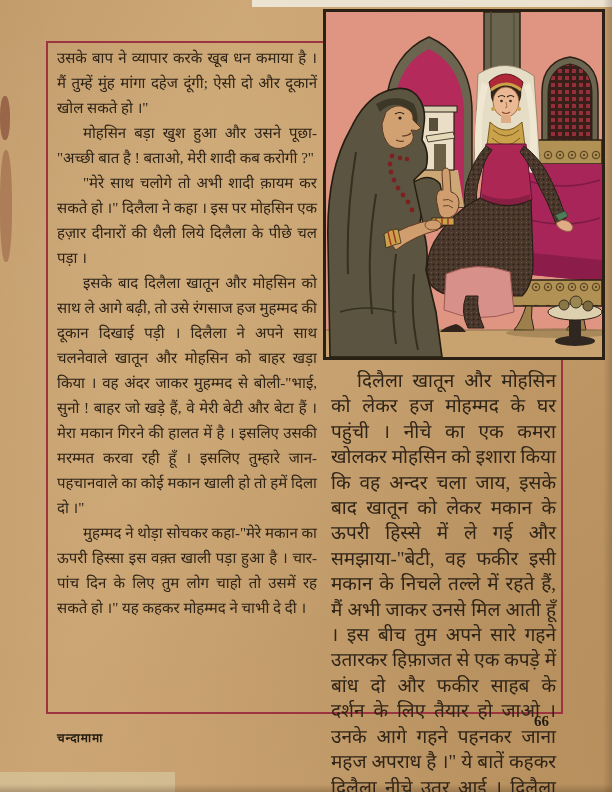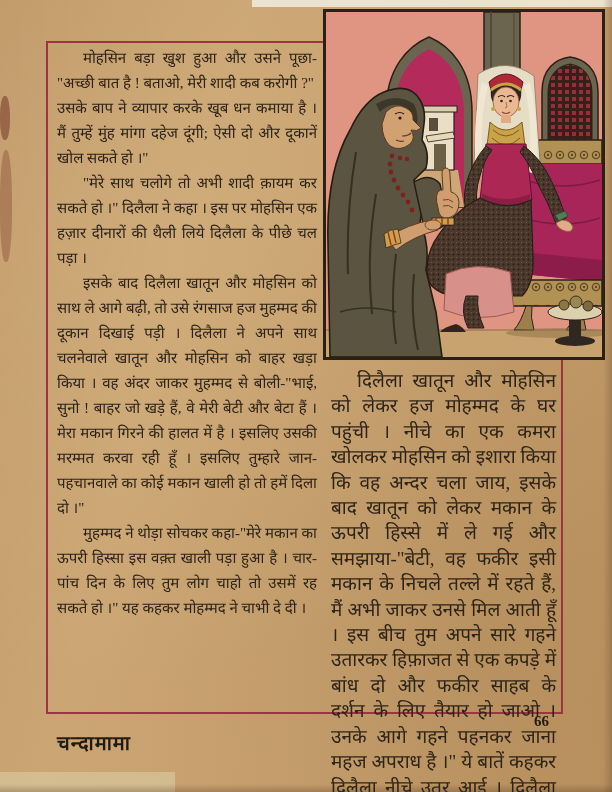--- a/index.html
+++ b/index.html
@@ -30,21 +30,21 @@
     font-size:19px;line-height:25.4px;color:#2e2317;text-align:justify;
   }
   .para{margin:0;}
   .para.indent{text-indent:26px;}
   .illustration{
     position:absolute;left:323px;top:9px;width:282px;height:351px;
     box-sizing:border-box;border:3px solid #2a2014;background:#e09583;
   }
   .illustration svg{display:block;width:100%;height:100%;}
   .footer-name{
-    position:absolute;left:57px;top:729px;font-size:20px;font-weight:bold;
+    position:absolute;left:57px;top:729px;font-size:12px;font-weight:bold;
     color:#241b10;letter-spacing:1px;
   }
   .footer-page{
     position:absolute;left:534px;top:713px;font-size:15px;font-weight:bold;color:#241b10;
   }
   
   .scan-top{position:absolute;left:252px;top:0;width:360px;height:7px;background:#efe9da;opacity:.9;}
   .scan-mark1{position:absolute;left:0;top:96px;width:10px;height:44px;background:#6e2b22;opacity:.5;border-radius:45%;}
   .scan-mark2{position:absolute;left:0;top:150px;width:12px;height:112px;background:#7a3a28;opacity:.35;border-radius:45%;}
   .scan-bottom{position:absolute;left:0;top:772px;width:175px;height:20px;background:#d9c9a2;opacity:.65;}
@@ -54,22 +54,22 @@
     background:linear-gradient(to top,rgba(60,40,20,.25),rgba(60,40,20,0));}
 </style>
 </head>
 <body>
 
 <div class="page">
 
   <div class="frame"></div>
 
   <div class="col-left">
+    <p class="para">उसके बाप ने व्यापार करके खूब धन कमाया है । मैं तुम्हें मुंह मांगा दहेज दूंगी; ऐसी दो और दूकानें खोल सकते हो ।"</p>
     <p class="para indent">मोहसिन बड़ा खुश हुआ और उसने पूछा-"अच्छी बात है !  बताओ, मेरी शादी कब करोगी ?"</p>
-    <p class="para">उसके बाप ने व्यापार करके खूब धन कमाया है । मैं तुम्हें मुंह मांगा दहेज दूंगी; ऐसी दो और दूकानें खोल सकते हो ।"</p>
     <p class="para indent">"मेरे साथ चलोगे तो अभी शादी क़ायम कर सकते हो ।" दिलैला ने कहा । इस पर मोहसिन एक हज़ार दीनारों की थैली लिये दिलैला के पीछे चल पड़ा ।</p>
     <p class="para indent">इसके बाद दिलैला खातून और मोहसिन को साथ ले आगे बढ़ी, तो उसे रंगसाज हज मुहम्मद की दूकान दिखाई पड़ी । दिलैला ने अपने साथ चलनेवाले खातून और मोहसिन को बाहर खड़ा किया । वह अंदर जाकर मुहम्मद से बोली-"भाई, सुनो !  बाहर जो खड़े हैं, वे मेरी बेटी और बेटा हैं । मेरा मकान गिरने की हालत में है । इसलिए उसकी मरम्मत करवा रही हूँ । इसलिए तुम्हारे जान-पहचानवाले का कोई मकान खाली हो तो हमें दिला दो ।"</p>
     <p class="para indent">मुहम्मद ने थोड़ा सोचकर कहा-"मेरे मकान का ऊपरी हिस्सा इस वक़्त खाली पड़ा हुआ है ।  चार-पांच दिन के लिए तुम लोग चाहो तो उसमें रह सकते हो ।" यह कहकर मोहम्मद ने चाभी दे दी ।</p>
   </div>
 
   <div class="illustration">
     <svg viewBox="0 0 276 345" xmlns="http://www.w3.org/2000/svg">
       <defs>
         <pattern id="net" width="5" height="5" patternUnits="userSpaceOnUse">
           <rect width="5" height="5" fill="#4b392d"></rect>

